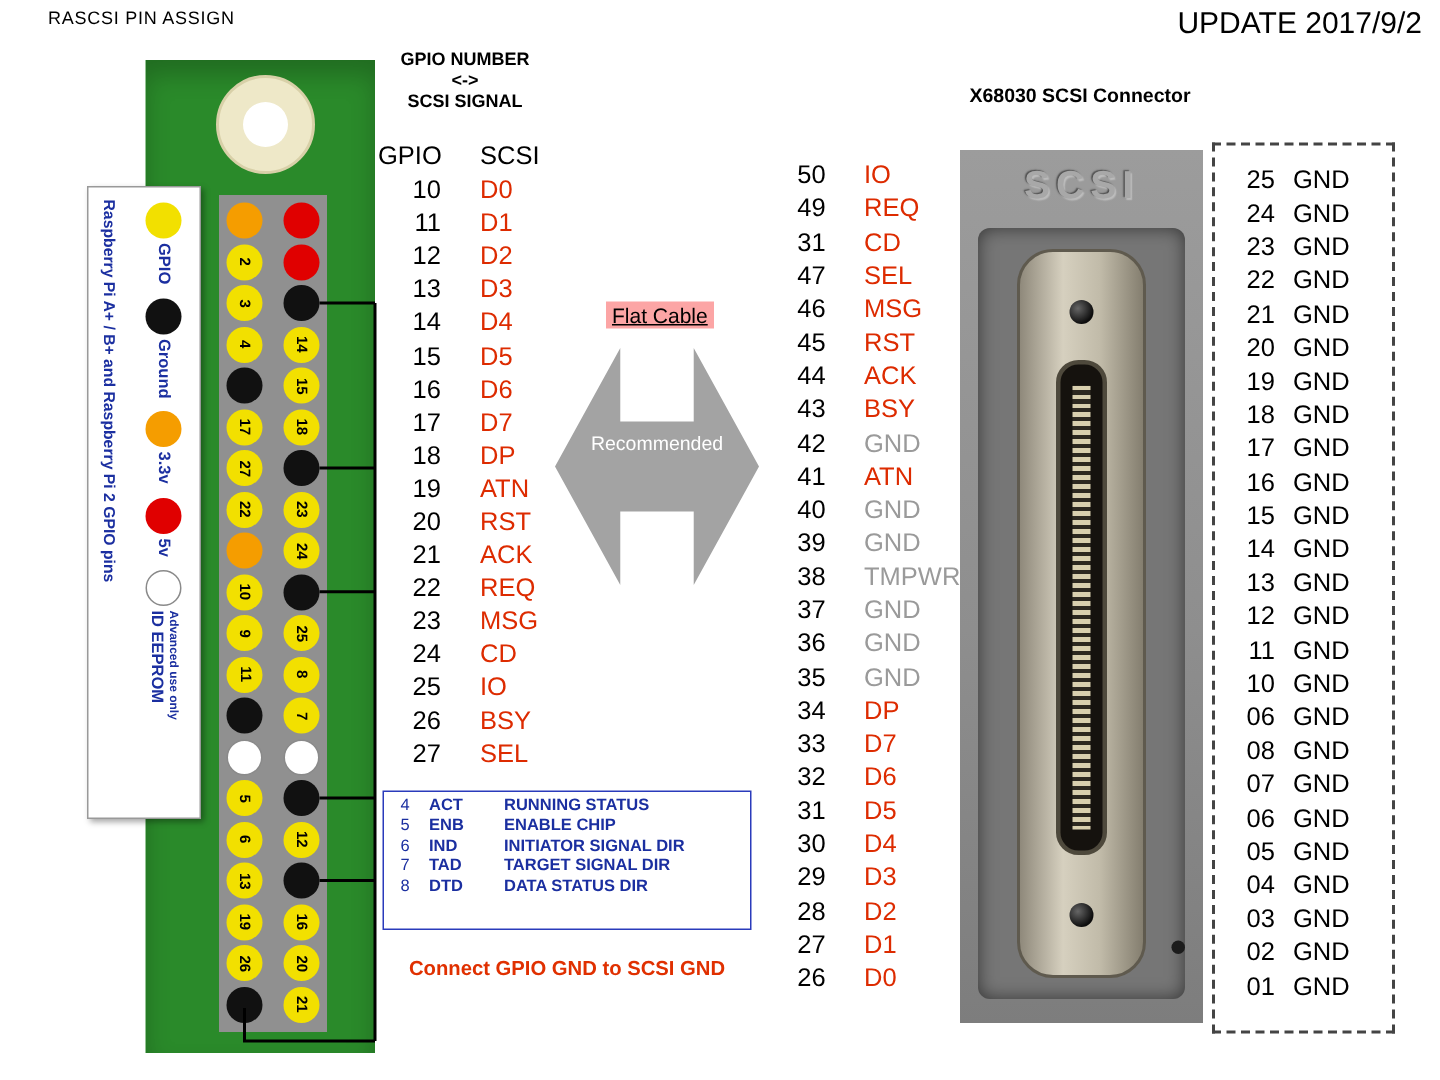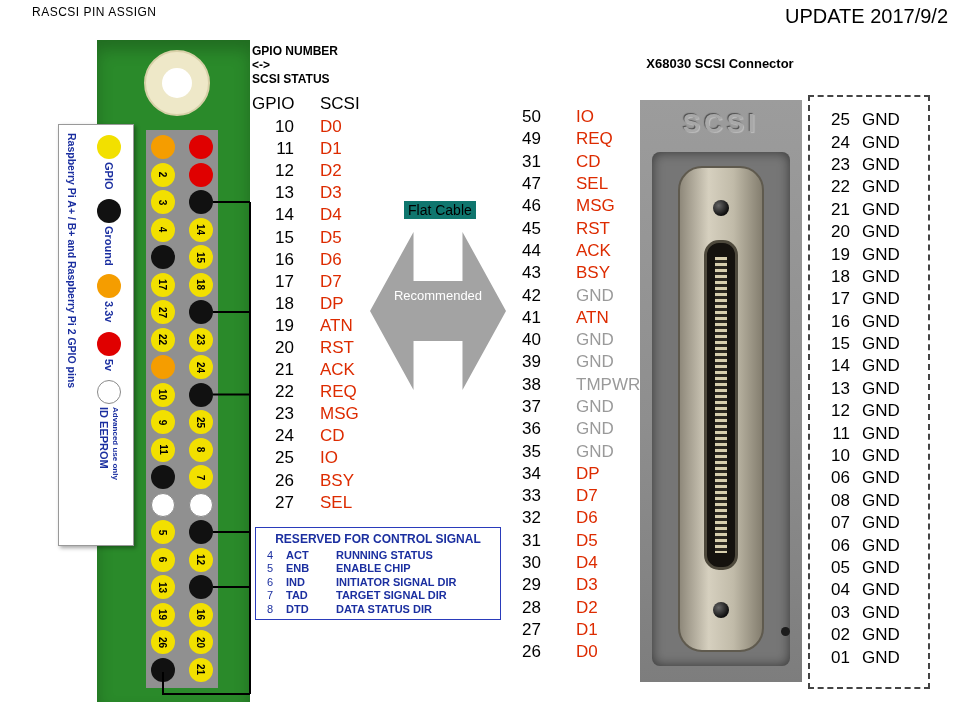--- a/index.html
+++ b/index.html
@@ -42,45 +42,45 @@
   .pin-gpio{background:var(--pin-yellow);}
   .pin-gnd{background:var(--pin-black);}
   .pin-3v3{background:var(--pin-orange);}
   .pin-5v{background:var(--pin-red);}
   .pin-id{background:var(--pin-white);border:1px solid #8a8a8a;box-sizing:border-box;}
   .pin-num{font-size:10px;font-weight:bold;color:#000;transform:rotate(90deg);}
 
   .leaders{left:0;top:0;width:960px;height:720px;pointer-events:none;}
 
   
-  .map-heading{left:252px;top:44px;width:116px;font-size:12px;
+  .map-heading{left:252px;top:32px;width:116px;text-align:center;font-size:12px;
                font-weight:bold;line-height:14px;}
   .map-table{left:252px;top:92px;}
   .map-row{display:flex;align-items:center;height:22.1px;font-size:17px;}
   .map-head{height:24px;}
   .map-gpio{width:42px;text-align:right;}
   .map-scsi{margin-left:26px;color:var(--signal-red);}
   .map-head .map-scsi{color:#000;}
 
   
-  .cable-label{left:404px;top:201px;font-size:14px;background:#0f766e;padding:1px 4px;}
+  .cable-label{left:404px;top:201px;font-size:14px;background:#fca5a5;padding:1px 4px;text-decoration:underline;}
   .cable-arrow{left:370px;top:232px;width:136px;height:158px;background:var(--arrow-gray);
     clip-path:polygon(0 50%,32% 0,32% 31%,68% 31%,68% 0,100% 50%,68% 100%,68% 69%,32% 69%,32% 100%);}
   .arrow-text{left:370px;top:288px;width:136px;text-align:center;color:#fff;pointer-events:none;}
   .arrow-line1{font-size:13px;}
   .arrow-line2{font-size:18px;font-weight:bold;}
 
   
   .x68-heading{left:610px;top:56px;width:220px;text-align:center;font-size:13px;
                font-weight:bold;line-height:16px;}
 
   
   .scsi-table{left:522px;top:106px;}
   .scsi-row{display:flex;align-items:center;height:22.3px;font-size:17px;}
-  .scsi-num{width:38px;text-align:left;}
+  .scsi-num{width:38px;text-align:center;}
   .scsi-sig{margin-left:16px;color:var(--signal-red);}
   .scsi-sig.muted{color:var(--gnd-gray);}
 
   
   .photo{left:640px;top:100px;width:162px;height:582px;
          background:linear-gradient(180deg,#9c9c9c,#8e8e8e 55%,#7d7d7d);}
   .photo-label{top:8px;left:0;right:0;text-align:center;font-size:26px;font-weight:bold;
      letter-spacing:4px;color:#a8a8a8;
      text-shadow:-1px -1px 1px rgba(0,0,0,.5),1px 1px 1px rgba(255,255,255,.35);}
   .conn-frame{left:12px;top:52px;width:138px;height:514px;background:#767676;
@@ -276,21 +276,21 @@
       <line x1="213" y1="532" x2="250" y2="532"></line>
       <line x1="213" y1="587" x2="250" y2="587"></line>
       <polyline points="163,672 163,694 250,694"></polyline>
       <line x1="250" y1="202" x2="250" y2="694"></line>
     </g>
   </svg>
 
   <div class="abs map-heading">
     <div>GPIO NUMBER</div>
     <div>&lt;-&gt;</div>
-    <div>SCSI STATUS</div>
+    <div>SCSI SIGNAL</div>
   </div>
 
   <div class="abs map-table">
     <div class="map-row map-head">
       <span class="map-gpio">GPIO</span>
       <span class="map-scsi">SCSI</span>
     </div>
     <div id="map-body">
         <div class="map-row">
           <span class="map-gpio">10</span>
@@ -591,21 +591,20 @@
         <span class="gnd-num">02</span>
         <span class="gnd-label">GND</span>
       </div>
       <div class="gnd-row">
         <span class="gnd-num">01</span>
         <span class="gnd-label">GND</span>
       </div>
     </div>
 
   <div class="abs res-box">
-    <div class="res-title">RESERVED FOR CONTROL SIGNAL</div>
     <div class="res-body" id="res-body">
         <div class="res-row">
           <span class="res-num">4</span>
           <span class="res-code">ACT</span>
           <span class="res-desc">RUNNING STATUS</span>
         </div>
         <div class="res-row">
           <span class="res-num">5</span>
           <span class="res-code">ENB</span>
           <span class="res-desc">ENABLE CHIP</span>
@@ -622,15 +621,16 @@
         </div>
         <div class="res-row">
           <span class="res-num">8</span>
           <span class="res-code">DTD</span>
           <span class="res-desc">DATA STATUS DIR</span>
         </div>
       </div>
   </div>
 
   <div class="abs gnd-note">
+    <div>Connect GPIO GND to SCSI GND</div>
   </div>
 
 </div>
 
 </body></html>

